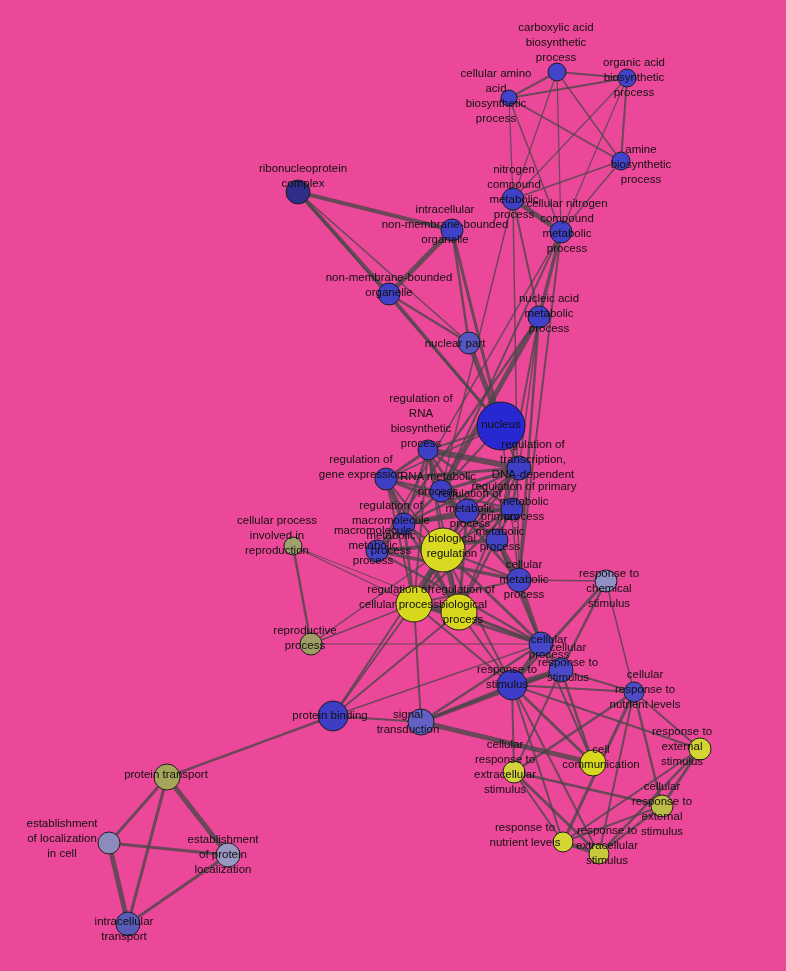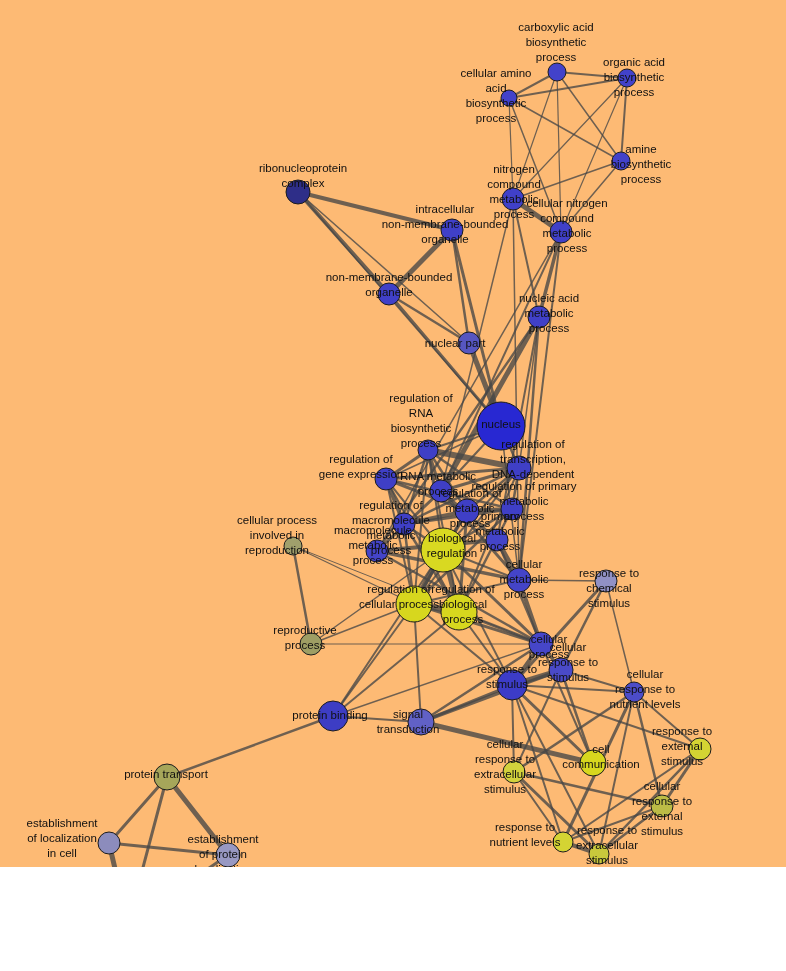--- a/index.html
+++ b/index.html
@@ -1,17 +1,17 @@
 <!DOCTYPE html>
 <html><head>
 <meta charset="utf-8">
 <style>
   html, body { margin: 0; padding: 0; background: #ffffff; }
   .canvas-wrap {
-    width: 786px; height: 867px; position: relative; background: #fdba74;
+    width: 786px; height: 971px; position: relative; background: #ec4899;
     font-family: "Liberation Sans", sans-serif;
   }
   svg { display: block; }
   text.node-label {
     font-family: "Liberation Sans", sans-serif;
     font-size: 11.5px;
     fill: #101010;
   }
 </style>
 </head>

